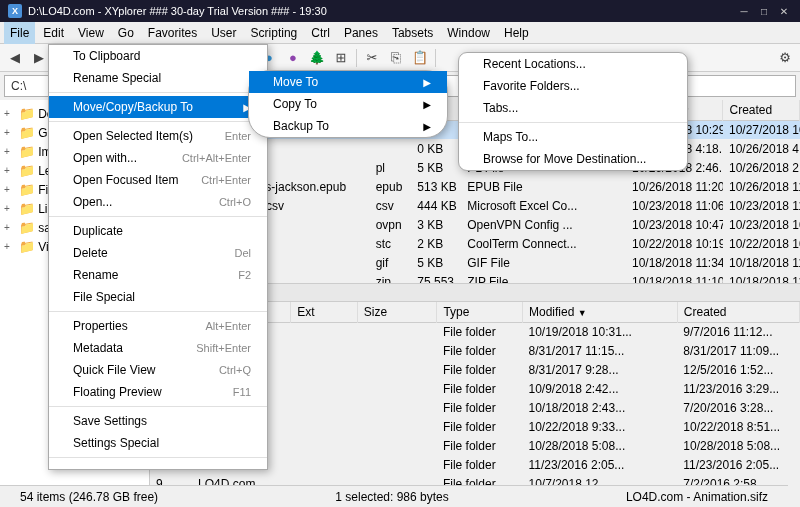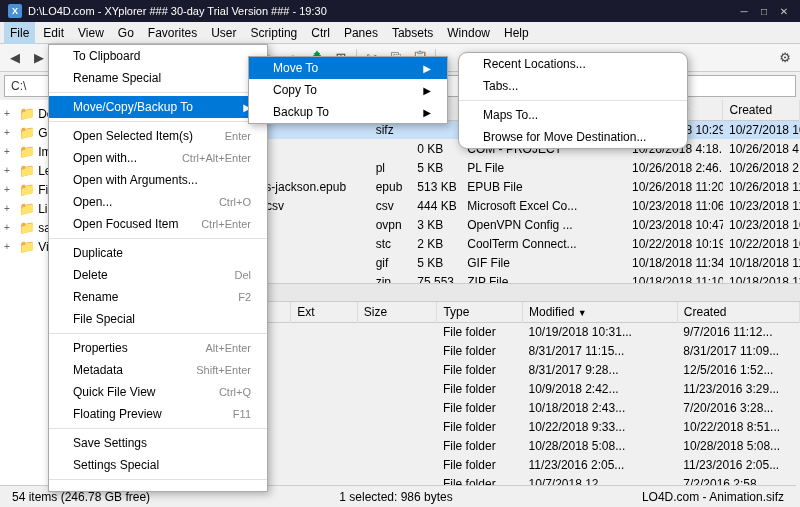--- a/index.html
+++ b/index.html
@@ -136,27 +136,27 @@
     }
     .file-table tr.selected { background: #c8e0f8; }
 
     
     .status-bar {
       background: #f0f0f0;
       border-top: 1px solid #ccc;
       height: 22px;
       display: flex;
       align-items: center;
-      padding: 0 12px;
+      padding: 0 20px;
       font-size: 12px;
       justify-content: space-between;
       position: absolute;
       bottom: 0;
       left: 0;
-      right: 4px;
+      right: 12px;
     }
 
     
     .dropdown-overlay {
       position: absolute;
       top: 0; left: 0; right: 0; bottom: 0;
       z-index: 100;
       pointer-events: none;
       margin-left: 48px;
     }
@@ -180,21 +180,22 @@
       position: relative;
     }
     .cm-item.highlighted { background: #0078d7; color: #fff; }
     .cm-item .shortcut { color: #888; font-size: 11px; margin-left: 20px; }
     .cm-item .arrow { font-size: 10px; margin-left: 8px; }
     .cm-sep { height: 1px; background: #e0e0e0; margin: 3px 0; }
 
     
     .submenu1 {
       left: 200px;
-      top: 56px;
+      top: 70px;
+      border-radius: 22px;
     }
     
     .submenu2 {
       left: 410px;
       top: 52px;
     }
 
     .file-panel-section {
       height: 50%;
       overflow: hidden;
@@ -551,29 +552,26 @@
     <div class="cm-sep"></div>
     <div class="cm-item">
       <span>Open Selected Item(s)</span>
       <span class="shortcut">Enter</span>
     </div>
     <div class="cm-item">
       <span>Open with...</span>
       <span class="shortcut">Ctrl+Alt+Enter</span>
     </div>
     <div class="cm-item">
-        <span>Open with Arguments...</span>
-      </div>
+      <span>Open Focused Item</span>
+      <span class="shortcut">Ctrl+Enter</span>
+    </div>
     <div class="cm-item">
       <span>Open...</span>
       <span class="shortcut">Ctrl+O</span>
-    </div>
-    <div class="cm-item">
-      <span>Open Focused Item</span>
-      <span class="shortcut">Ctrl+Enter</span>
     </div>
     <div class="cm-sep"></div>
     <div class="cm-item">
         <span>Duplicate</span>
       </div>
     <div class="cm-item">
       <span>Delete</span>
       <span class="shortcut">Del</span>
     </div>
     <div class="cm-item">
@@ -625,20 +623,23 @@
       <span>Backup To</span>
       <span class="arrow">▶</span>
     </div>
   </div>
 
   <div class="context-menu submenu2" style="min-width:230px;border-radius:9px;">
     <div class="cm-item">
         <span>Recent Locations...</span>
       </div>
     <div class="cm-item">
+        <span>Favorite Folders...</span>
+      </div>
+    <div class="cm-item">
         <span>Tabs...</span>
       </div>
     <div class="cm-sep"></div>
     <div class="cm-item">
         <span>Maps To...</span>
       </div>
     <div class="cm-item">
         <span>Browse for Move Destination...</span>
       </div>
   </div>

